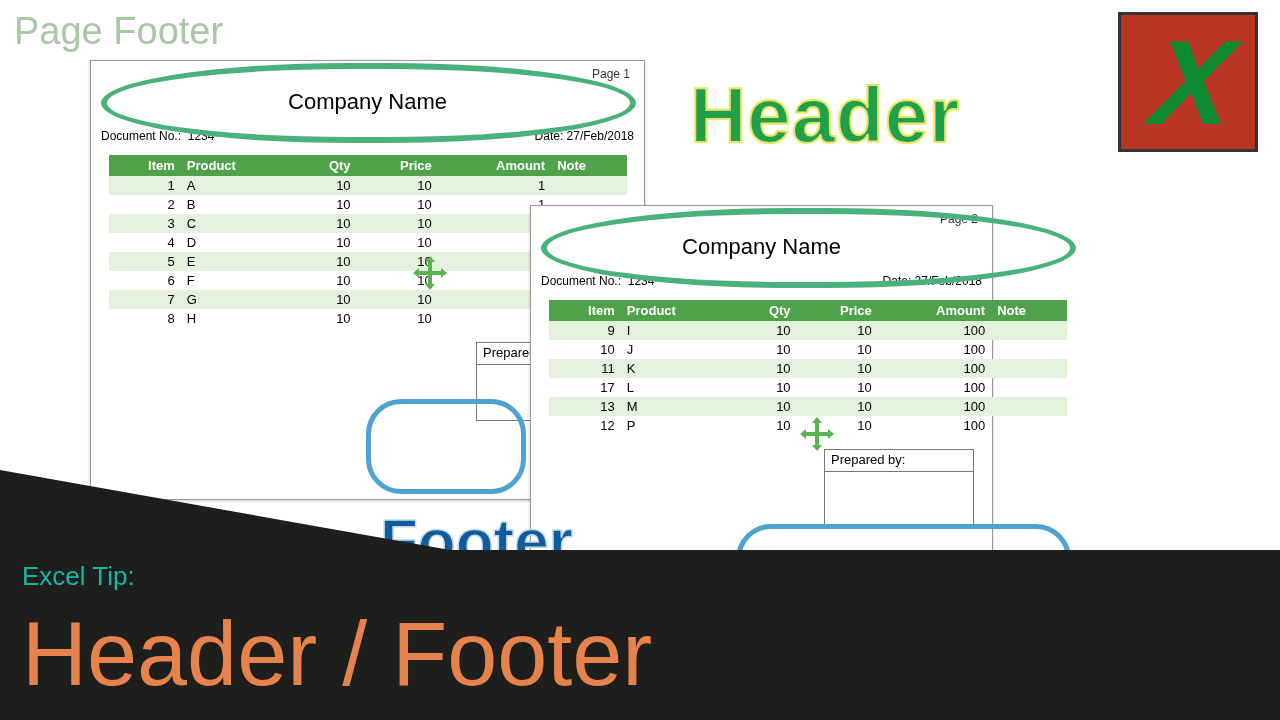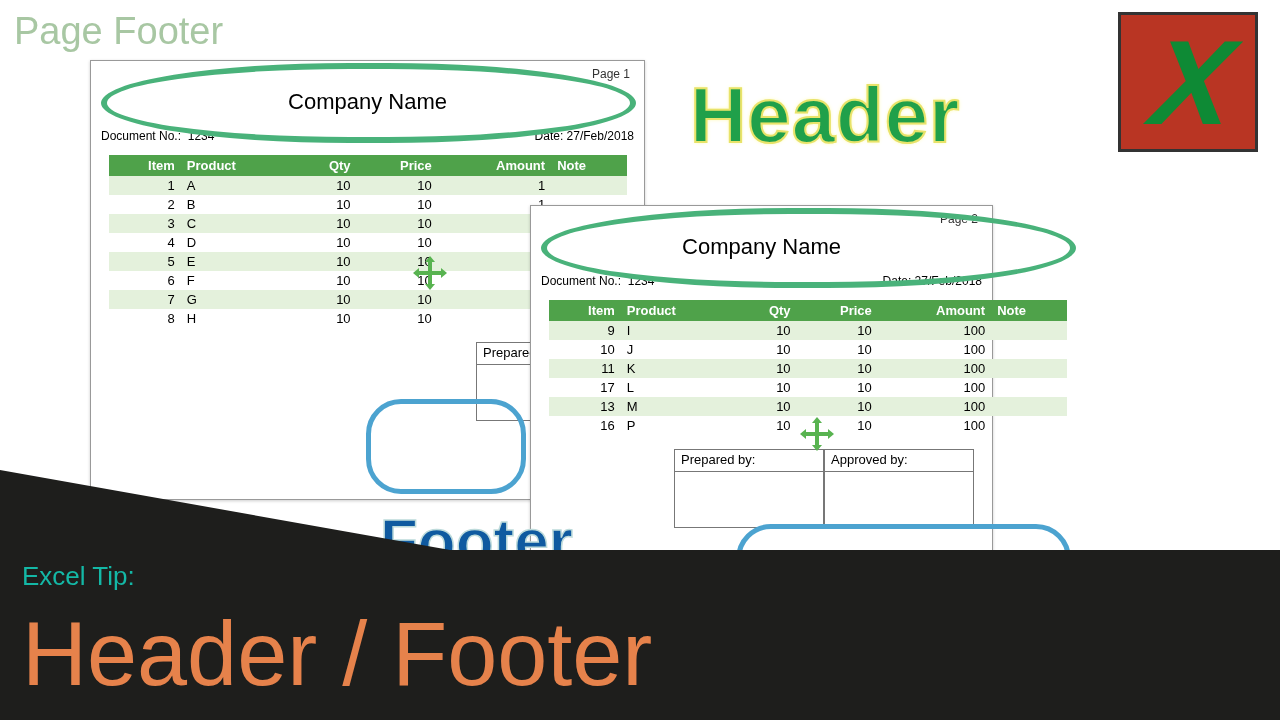--- a/index.html
+++ b/index.html
@@ -353,38 +353,34 @@
         </tr>
         <tr class="alt">
           <td class="num">13</td>
           <td>M</td>
           <td class="num">10</td>
           <td class="num">10</td>
           <td class="num">100</td>
           <td></td>
         </tr>
         <tr>
-          <td class="num">16</td>
+          <td class="num">12</td>
           <td>P</td>
           <td class="num">10</td>
           <td class="num">10</td>
           <td class="num">100</td>
           <td></td>
         </tr>
       </tbody>
   </table>
   <div class="sig-wrap">
     <div class="sig-box">
       <div class="sig-head">Prepared by:</div>
       <div class="sig-body"></div>
     </div>
-    <div class="sig-box">
-      <div class="sig-head">Approved by:</div>
-      <div class="sig-body"></div>
-    </div>
   </div>
   <div class="circle-green s2-head-circle"></div>
   <div class="circle-blue s2-foot-circle"></div>
 </div>
 
 <div class="move-cursor cur1">
   <div class="head mc-up"></div>
     <div class="head mc-down"></div>
     <div class="head mc-left"></div>
     <div class="head mc-right"></div>

